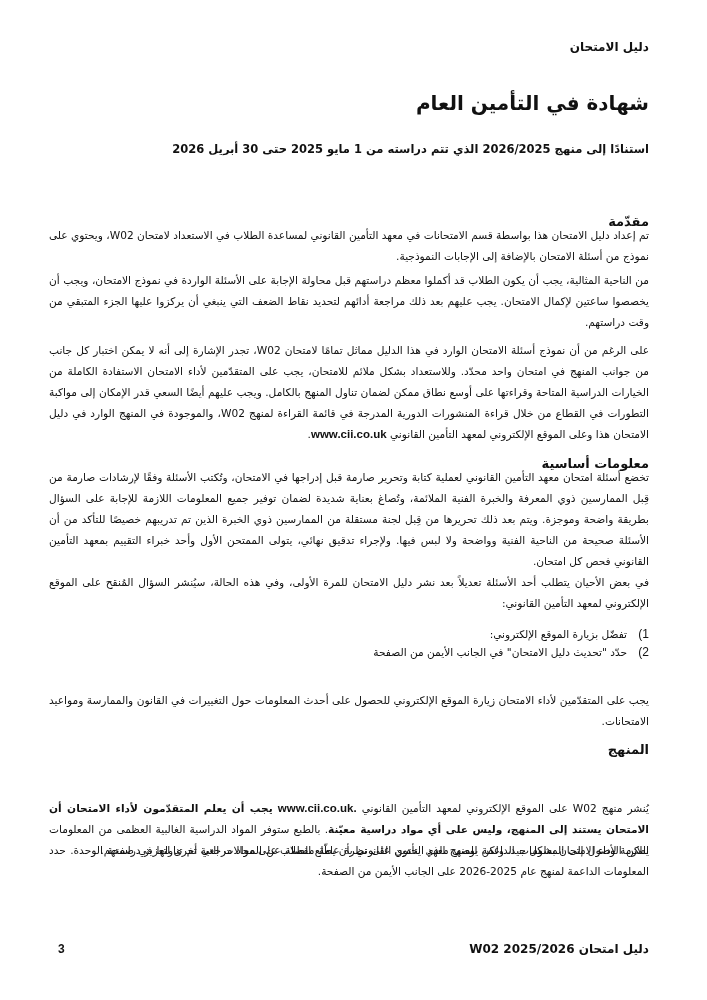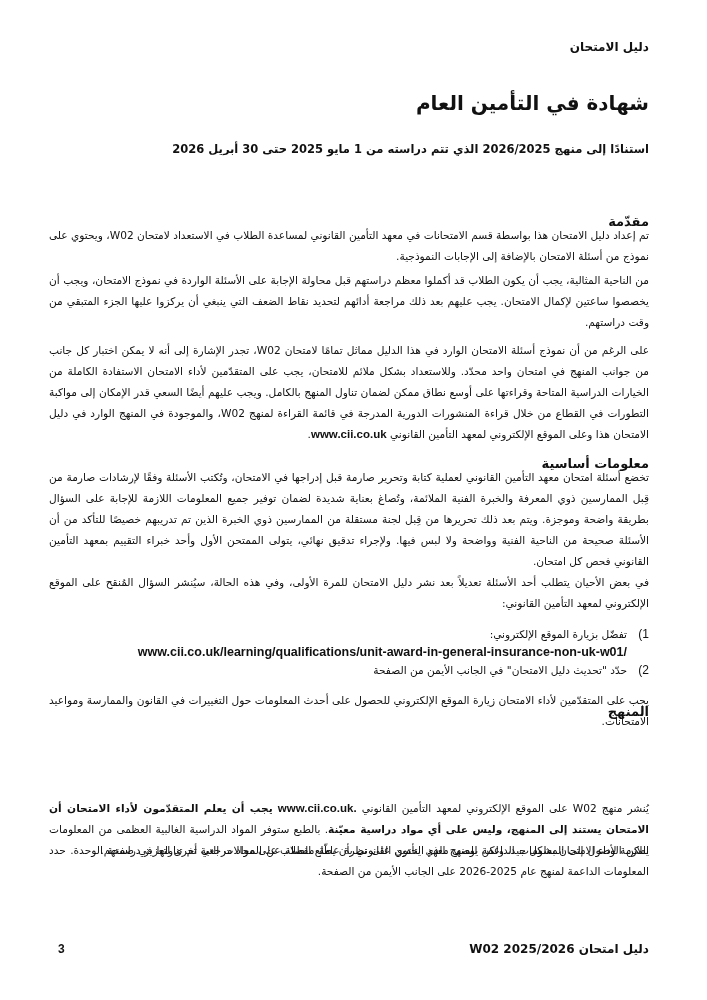--- a/index.html
+++ b/index.html
@@ -38,30 +38,29 @@
 
   <div class="h2" style="top:456px;">معلومات أساسية</div>
   <div class="para" style="top:467px;">تخضع أسئلة امتحان معهد التأمين القانوني لعملية كتابة وتحرير صارمة قبل إدراجها في الامتحان، وتُكتب الأسئلة وفقًا لإرشادات صارمة من قِبل الممارسين ذوي المعرفة والخبرة الفنية الملائمة، وتُصاغ بعناية شديدة لضمان توفير جميع المعلومات اللازمة للإجابة على السؤال بطريقة واضحة وموجزة. ويتم بعد ذلك تحريرها من قِبل لجنة مستقلة من الممارسين ذوي الخبرة الذين تم تدريبهم خصيصًا للتأكد من أن الأسئلة صحيحة من الناحية الفنية وواضحة ولا لبس فيها. ولإجراء تدقيق نهائي، يتولى الممتحن الأول وأحد خبراء التقييم بمعهد التأمين القانوني فحص كل امتحان.</div>
   <div class="para" style="top:572px;">في بعض الأحيان يتطلب أحد الأسئلة تعديلاً بعد نشر دليل الامتحان للمرة الأولى، وفي هذه الحالة، سيُنشر السؤال المُنقح على الموقع الإلكتروني لمعهد التأمين القانوني:</div>
 
   <div class="list" style="top:625px;">
     <div class="li">
       <span class="num">1)</span>
       <span>تفضّل بزيارة الموقع الإلكتروني:</span>
     </div>
-    <div class="url-line">www.cii.co.uk/learning/qualifications/unit-award-in-general-insurance-non-uk-w01/</div>
     <div class="li">
       <span class="num">2)</span>
       <span>حدّد "تحديث دليل الامتحان" في الجانب الأيمن من الصفحة</span>
     </div>
   </div>
 
   <div class="para" style="top:690px;">يجب على المتقدّمين لأداء الامتحان زيارة الموقع الإلكتروني للحصول على أحدث المعلومات حول التغييرات في القانون والممارسة ومواعيد الامتحانات.</div>
 
-  <div class="h2" style="top:704px;">المنهج</div>
+  <div class="h2" style="top:742px;">المنهج</div>
   <div class="para" style="top:798px;">
     <span>يُنشر منهج W02 على الموقع الإلكتروني لمعهد التأمين القانوني</span>
     <span class="url-inline">www.cii.co.uk.</span>
     <b>يجب أن يعلم المتقدّمون لأداء الامتحان أن الامتحان يستند إلى المنهج، وليس على أي مواد دراسية معيّنة</b><span>. بالطبع ستوفر المواد الدراسية الغالبية العظمى من المعلومات اللازمة لأداء الامتحان بشكل جيد، ولكن يوصي معهد التأمين القانوني بأن يطّلع الطلاب على مواد مرجعية أخرى لتعزيز دراستهم.</span>
   </div>
   <div class="para" style="top:840px;">يمكن الوصول إلى المعلومات الداعمة للمنهج الذي يحتوي على نظرة عامة مفصلة عن المجالات التي تم تناولها في صفحة الوحدة.  حدد المعلومات الداعمة لمنهج عام 2025-2026 على الجانب الأيمن من الصفحة.</div>
 
   <div class="footer-left">دليل امتحان W02 2025/2026</div>
   <div class="footer-page">3</div>
 </div>

